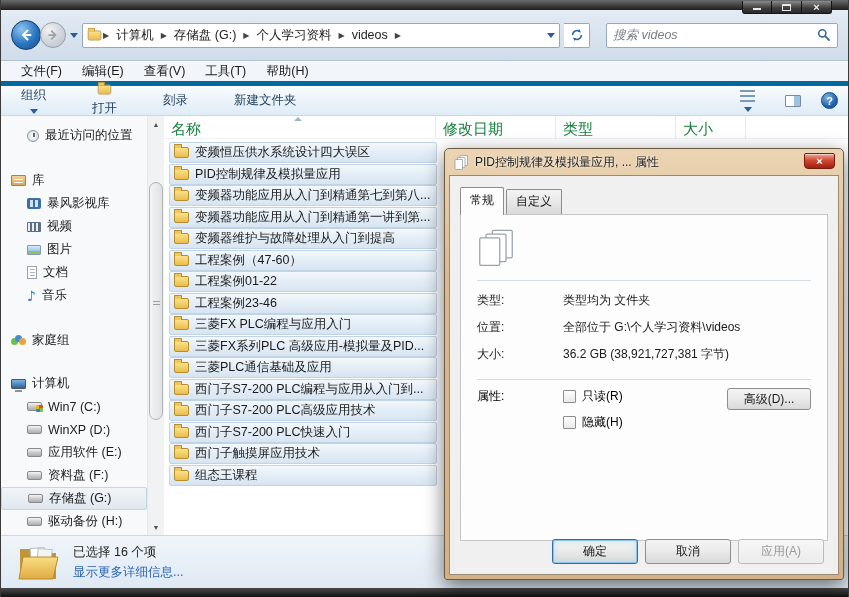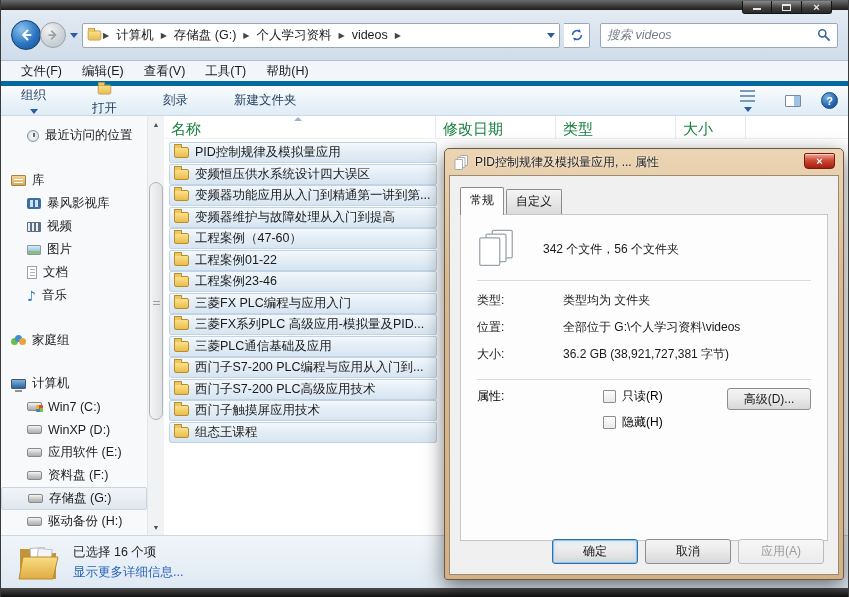--- a/index.html
+++ b/index.html
@@ -25,21 +25,21 @@
   .nav-circle { width:30px; height:30px; border-radius:50%; display:flex; align-items:center; justify-content:center; cursor:pointer; flex:0 0 auto; }
   .back { background:radial-gradient(circle at 35% 30%, #8cc4ee, #2a74c0 55%, #174f8e); border:1px solid #123c6b; }
   .fwd  { width:26px; height:26px; margin-left:-5px; background:radial-gradient(circle at 35% 30%, #f2f2f2, #cfd4d9 55%, #b9bfc6); border:1px solid #9aa1a9; }
   .tri-down { width:0; height:0; border-left:4px solid transparent; border-right:4px solid transparent; border-top:5px solid #2a5d9e; cursor:pointer; }
   .addr { display:flex; align-items:center; height:25px; width:478px; background:#fff; border:1px solid #98a8ba; border-radius:2px; padding:0 4px; }
   .crumb { font-size:12.5px; color:#222; padding:2px 6px; border-radius:2px; cursor:pointer; white-space:nowrap; }
   .csep { font-size:8px; color:#444; padding:0 1px; }
   .addr-spacer { flex:1; }
   .refresh-btn { width:26px; height:25px; background:#fff; border:1px solid #98a8ba; border-left:none; border-radius:0 2px 2px 0;
                  display:flex; align-items:center; justify-content:center; cursor:pointer; }
-  .searchbox { flex:1; height:25px; background:#fff; border:1px solid #98a8ba; border-radius:2px; margin-left:6px;
+  .searchbox { flex:1; height:25px; background:#fff; border:1px solid #98a8ba; border-radius:2px; margin-left:12px;
                display:flex; align-items:center; padding:0 6px; }
   .search-input { flex:1; border:none; outline:none; font-size:12.5px; font-style:italic; color:#777e86;
                   font-family:"Liberation Sans","DejaVu Sans",sans-serif; background:transparent; }
   .search-input::placeholder { color:#777e86; font-style:italic; }
 
   .menubar { height:25px; background:#f2f6fa; border-bottom:5px solid #0369a1; display:flex; align-items:center; padding-left:10px; }
   .menu-item { font-size:12.5px; color:#1a1a1a; padding:3px 10px; cursor:pointer; }
 
   .commandbar { height:30px; background:linear-gradient(#fafcfe,#ebf3fa 50%,#dfecf7); border-bottom:1px solid #ccd9e5;
                 display:flex; align-items:center; padding:0 10px; color:#1e3c5a; font-size:12.5px; }
@@ -126,21 +126,21 @@
   .dlg-tab { font-size:12px; padding:3px 9px 4px; border:1px solid #8c8c8c; border-bottom:none; border-radius:2px 2px 0 0;
              background:linear-gradient(#f4f4f4,#dadada); cursor:pointer; margin-right:2px; color:#1a1a1a; }
   .dlg-tab.active { background:#fdfdfd; padding-top:4px; margin-top:-2px; margin-bottom:-1px; }
   .dlg-page { margin:0 10px; height:327px; background:#fdfdfd; border:1px solid #c6c6c6; padding:10px 16px 0; position:relative; }
   .sum-row { display:flex; align-items:center; gap:28px; height:48px; }
   .sum-text { font-size:12px; color:#1a1a1a; }
   .etched { border:none; border-top:1px solid #d5dde3; border-bottom:1px solid #fff; margin:7px 0; }
   .info-row { display:flex; margin:10px 0; font-size:12px; color:#1a1a1a; }
   .info-label { width:86px; flex:0 0 auto; }
   .info-value { flex:1; white-space:nowrap; }
-  .attr-block { display:flex; margin-top:0; font-size:12px;gap:40px; }
+  .attr-block { display:flex; margin-top:0; font-size:12px; }
   .attr-checks { display:flex; flex-direction:column; gap:9px; }
   .chk-row { display:flex; align-items:center; gap:6px; cursor:pointer; }
   .chk { width:13px; height:13px; border:1px solid #8e8e8e; background:linear-gradient(#fefefe,#e9e9e9); border-radius:1px; }
   .btn { font-size:12px; color:#1a1a1a; background:linear-gradient(#f4f4f4,#ebebeb 45%,#d8d8d8); border:1px solid #8e8e8e;
          border-radius:3px; cursor:pointer; font-family:"Liberation Sans","DejaVu Sans",sans-serif; }
   .btn-advanced { margin-left:auto; width:84px; height:22px; }
   .dlg-buttons { position:absolute; right:14px; bottom:10px; display:flex; gap:7px; }
   .dlg-btn { width:86px; height:25px; }
   .btn-ok { border:1px solid #2f6fad; box-shadow:inset 0 0 0 1px #8fc2e8, inset 0 0 6px #b8dcf2; }
   .btn-apply { color:#9a9a9a; background:linear-gradient(#f6f6f6,#ececec); border-color:#bcbcbc; cursor:default; }
@@ -320,25 +320,29 @@
       <div class="list-header">
         <div class="hcol col-name">名称</div>
         <div class="hcol col-date">修改日期</div>
         <div class="hcol col-type">类型</div>
         <div class="hcol col-size">大小</div>
         <span class="sort-asc"></span>
       </div>
       <div class="rows">
         <div class="frow">
             <span class="ic-folder"></span>
+            <span class="frow-label">变频恒压供水系统设计四大误区</span>
+          </div>
+        <div class="frow">
+            <span class="ic-folder"></span>
             <span class="frow-label">PID控制规律及模拟量应用</span>
           </div>
         <div class="frow">
             <span class="ic-folder"></span>
-            <span class="frow-label">变频恒压供水系统设计四大误区</span>
+            <span class="frow-label">变频器功能应用从入门到精通第七到第八...</span>
           </div>
         <div class="frow">
             <span class="ic-folder"></span>
             <span class="frow-label">变频器功能应用从入门到精通第一讲到第...</span>
           </div>
         <div class="frow">
             <span class="ic-folder"></span>
             <span class="frow-label">变频器维护与故障处理从入门到提高</span>
           </div>
         <div class="frow">
@@ -365,20 +369,24 @@
             <span class="ic-folder"></span>
             <span class="frow-label">三菱PLC通信基础及应用</span>
           </div>
         <div class="frow">
             <span class="ic-folder"></span>
             <span class="frow-label">西门子S7-200 PLC编程与应用从入门到...</span>
           </div>
         <div class="frow">
             <span class="ic-folder"></span>
             <span class="frow-label">西门子S7-200 PLC高级应用技术</span>
+          </div>
+        <div class="frow">
+            <span class="ic-folder"></span>
+            <span class="frow-label">西门子S7-200 PLC快速入门</span>
           </div>
         <div class="frow">
             <span class="ic-folder"></span>
             <span class="frow-label">西门子触摸屏应用技术</span>
           </div>
         <div class="frow">
             <span class="ic-folder"></span>
             <span class="frow-label">组态王课程</span>
           </div>
       </div>
@@ -427,21 +435,20 @@
       </div>
       <div class="dlg-page">
         <div class="sum-row">
           <svg width="38" height="40" viewBox="0 0 30 32">
             <g fill="#fff" stroke="#9aa2aa" stroke-width="1">
               <rect x="12" y="1" width="16" height="22" rx="1"></rect>
                 <rect x="7" y="4" width="16" height="22" rx="1"></rect>
                 <rect x="2" y="7" width="16" height="22" rx="1"></rect>
             </g>
           </svg>
-          <span class="sum-text">342 个文件，56 个文件夹</span>
         </div>
         <hr class="etched">
         <div class="info-row">
           <span class="info-label">类型:</span>
           <span class="info-value">类型均为 文件夹</span>
         </div>
         <div class="info-row">
           <span class="info-label">位置:</span>
           <span class="info-value">全部位于 G:\个人学习资料\videos</span>
         </div>

